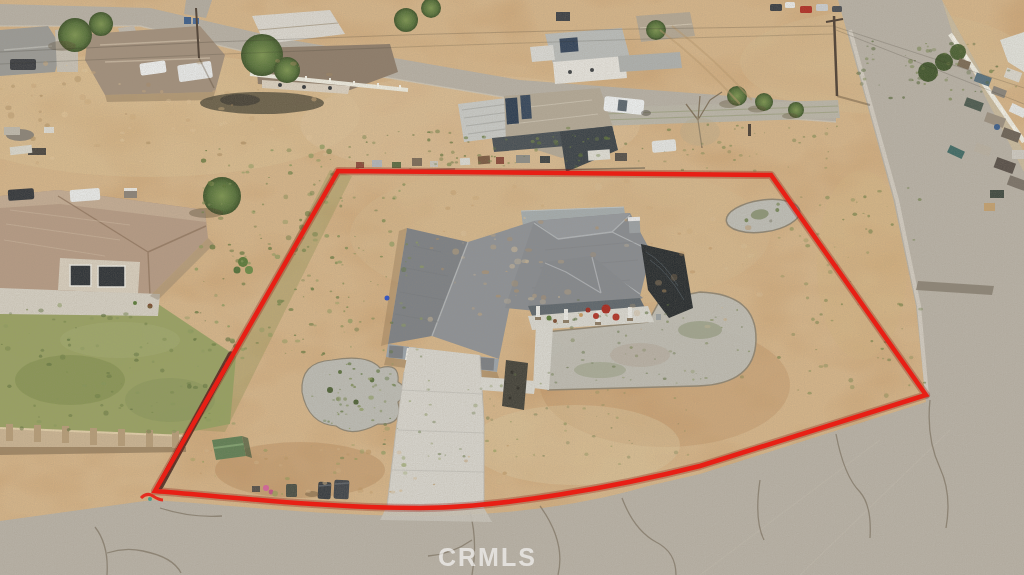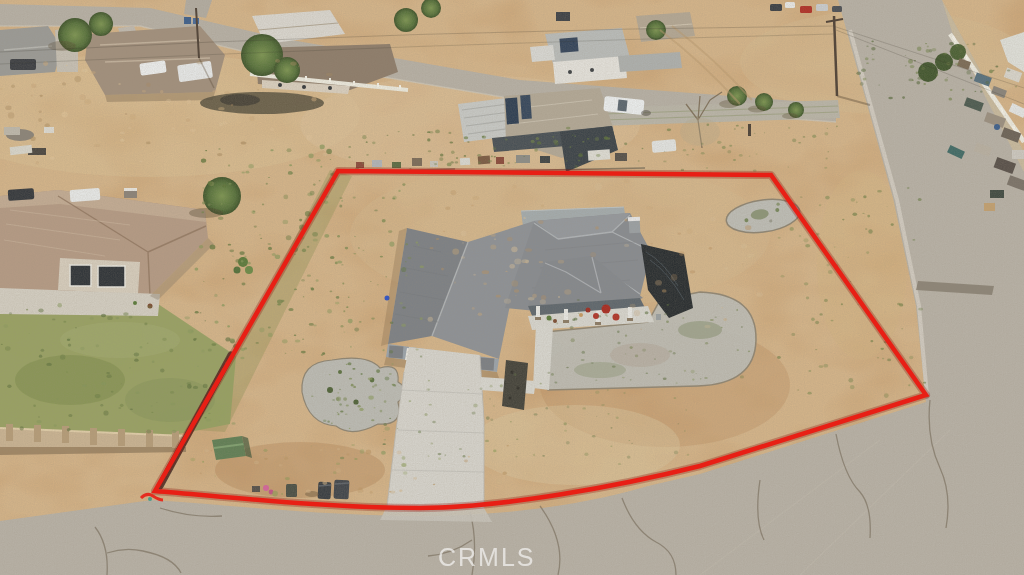--- a/index.html
+++ b/index.html
@@ -1,19 +1,19 @@
 <!DOCTYPE html>
 <html style="--boundary_red: #e81f15; --dirt: #c9a172; --dirt_light: #dcc298; --road_asphalt: #b7b1a6; --top_street: #b6b0a5; --roof_gray: #878b90; --roof_flat_gray: #a3abad; --neighbor_roof_tan: #b29880; --concrete: #d6d4cd; --gravel: #bdbdb6; --grass_green: #7a8a4c; --block_wall_tan: #c9b392; --shed_green: #5f7e54; --tarp_dark: #272c2f; --watermark_white: #ffffff;"><head>
 <meta charset="utf-8">
 <style>
   html,body{margin:0;padding:0;background:#111;}
   .photo{position:relative;width:1024px;height:575px;overflow:hidden;
          font-family:"Liberation Sans",sans-serif;background:#c9a172;}
   .photo svg{position:absolute;left:0;top:0;display:block;}
-  .watermark{position:absolute;left:438px;top:543px;font-size:25px;font-weight:400;
+  .watermark{position:absolute;left:438px;top:543px;font-size:25px;font-weight:700;
              letter-spacing:2px;color:var(--watermark_white,#ffffff);opacity:.62;
              user-select:none;text-align:right;}
 </style>
 </head>
 <body>
 
 <div class="photo">
 <svg width="1024" height="575" viewBox="0 0 1024 575">
   <defs>
     <radialGradient id="tg">

